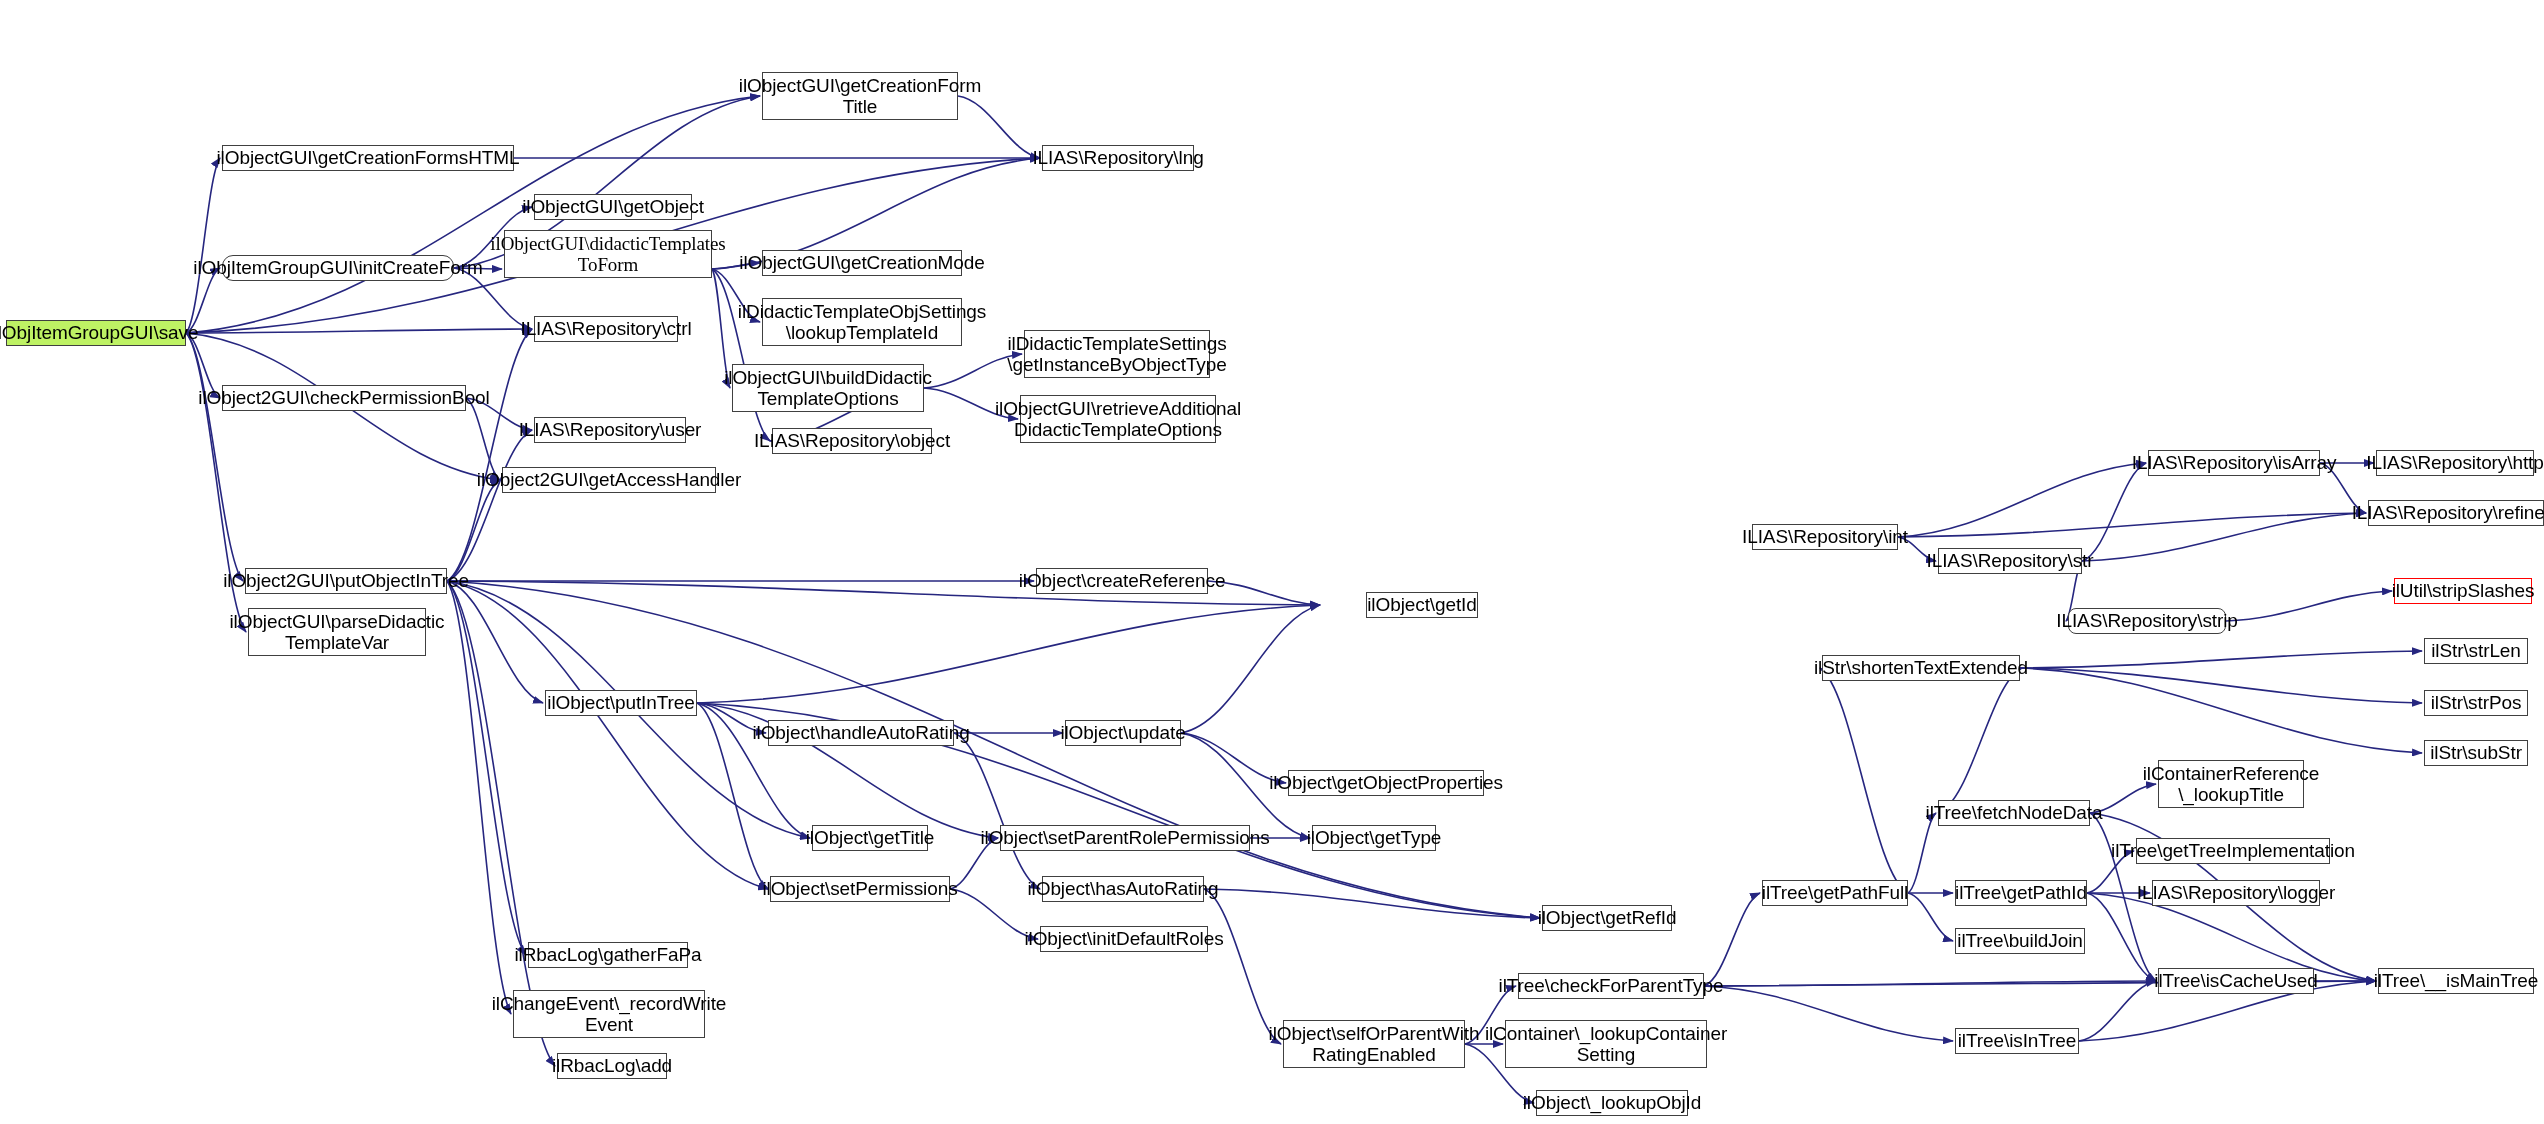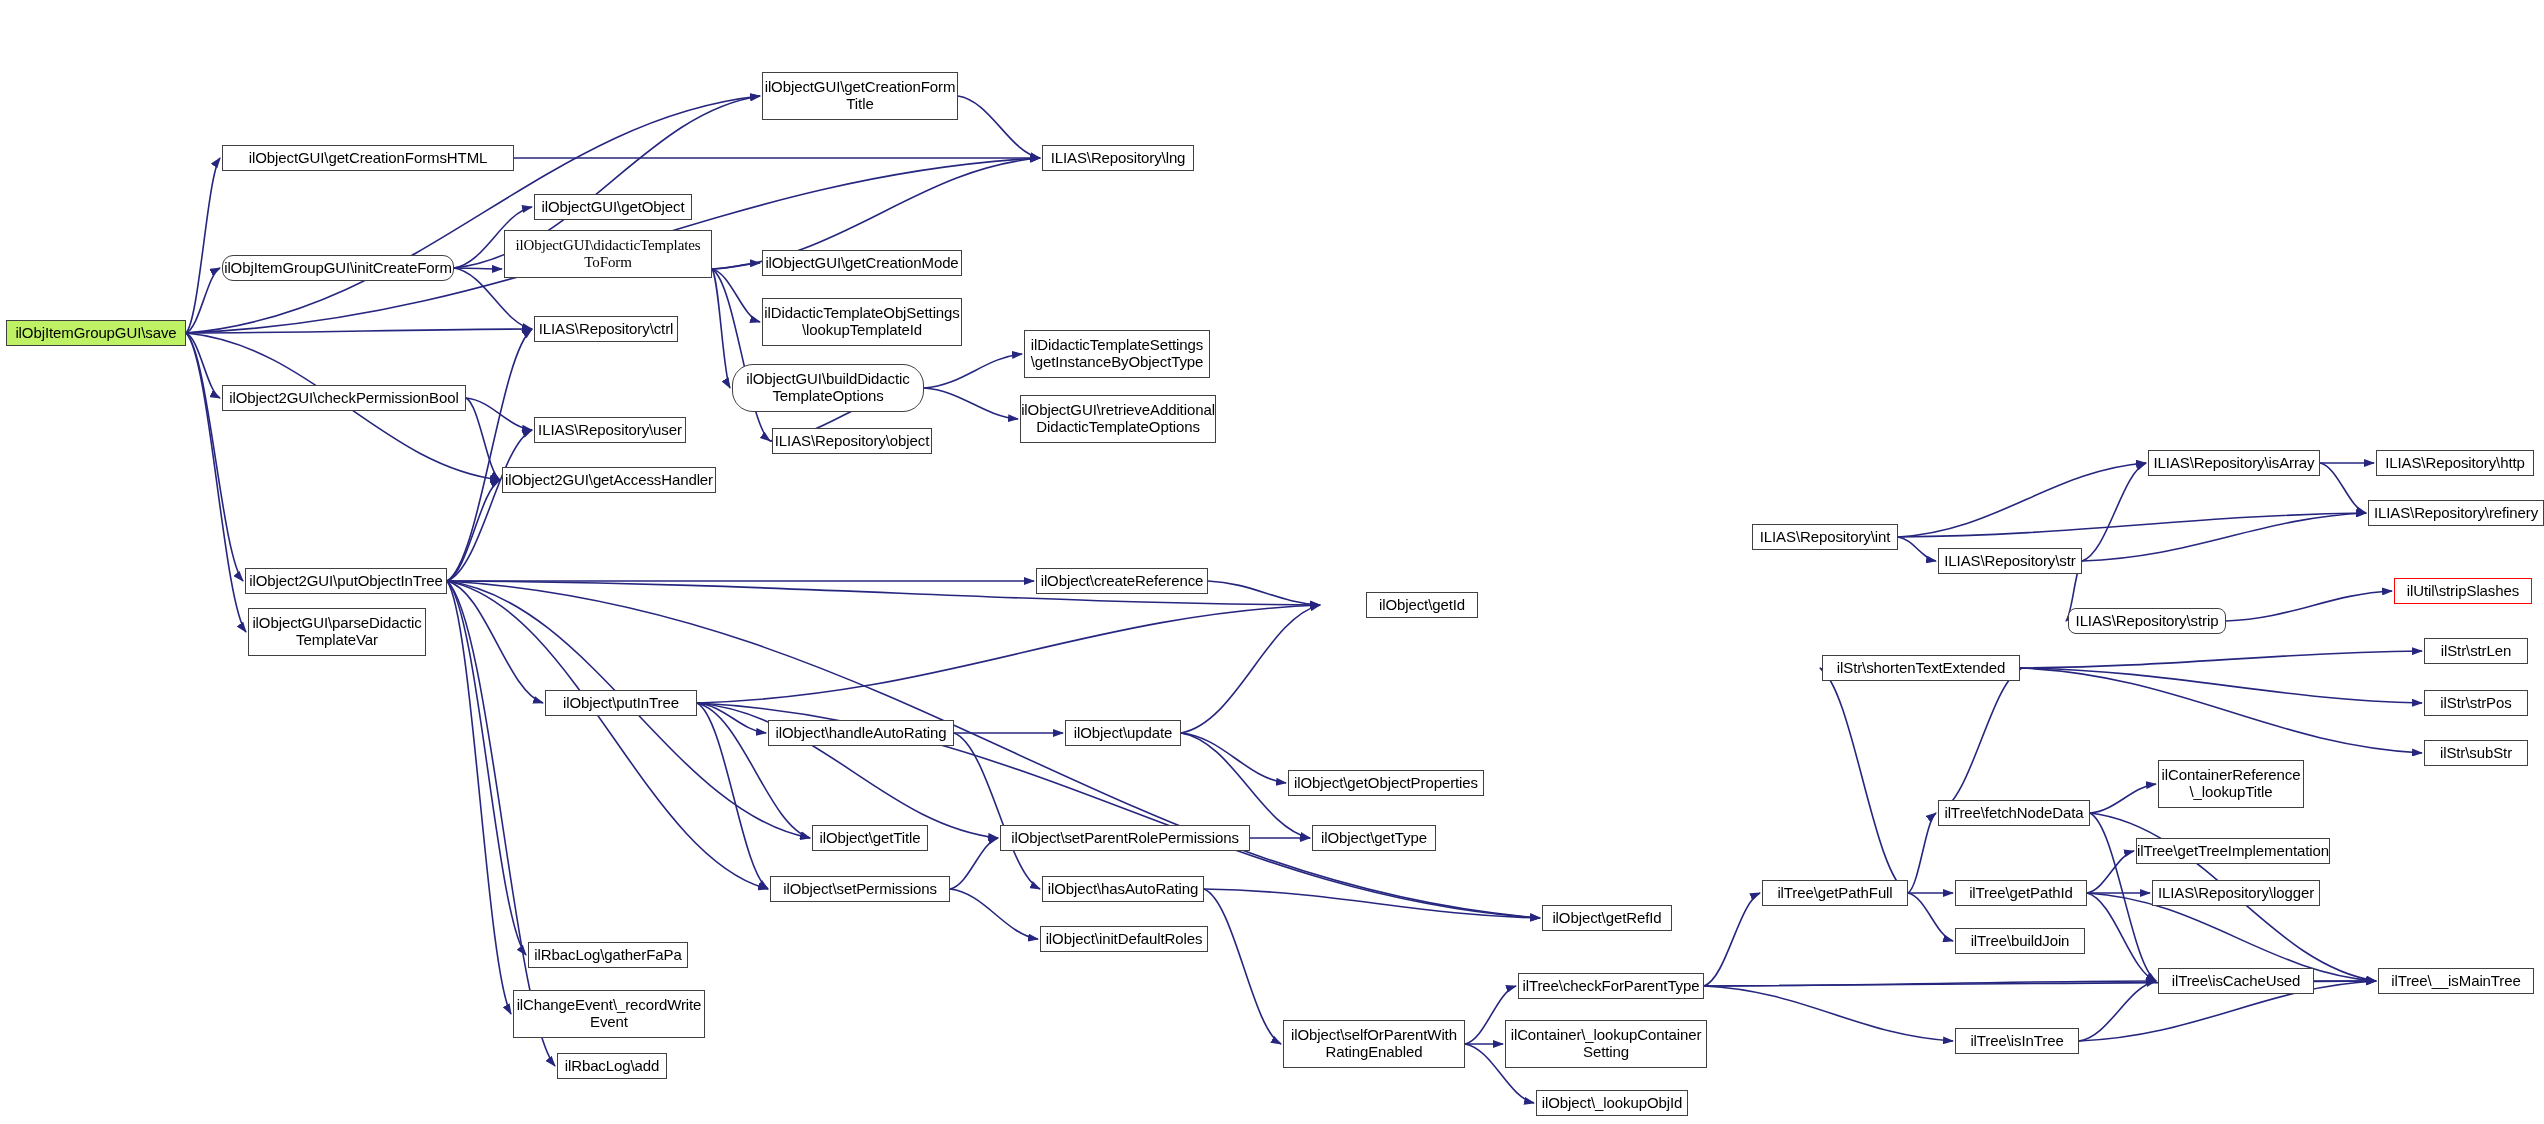--- a/index.html
+++ b/index.html
@@ -16,21 +16,21 @@
     position:absolute;
     box-sizing:border-box;
     border:1px solid #404040;
     background:#ffffff;
     color:#000000;
     display:flex;
     align-items:center;
     justify-content:center;
     text-align:center;
     line-height:1.12;
-    font-size:15px;
+    font-size:19px;
     letter-spacing:-0.1px;
     white-space:pre-line;
     padding:1px 4px;
     z-index:5;
   }
   .node.root{
     background:#bef264;
     border:1px solid #404040;
   }
   .node.highlight{
@@ -145,21 +145,21 @@
 Title</div>
       <div class="node" style="left: 1042px; top: 145px; width: 152px; height: 26px;">ILIAS\Repository\lng</div>
       <div class="node" style="left: 534px; top: 194px; width: 158px; height: 26px;">ilObjectGUI\getObject</div>
       <div class="node" style="left: 222px; top: 255px; width: 232px; height: 26px; border-radius: 11px;">ilObjItemGroupGUI\initCreateForm</div>
       <div class="node" style="left: 504px; top: 230px; width: 208px; height: 48px; font-family: Liberation Serif, serif;">ilObjectGUI\didacticTemplates
 ToForm</div>
       <div class="node" style="left: 762px; top: 250px; width: 200px; height: 26px;">ilObjectGUI\getCreationMode</div>
       <div class="node" style="left: 762px; top: 298px; width: 200px; height: 48px;">ilDidacticTemplateObjSettings
 \lookupTemplateId</div>
       <div class="node" style="left: 534px; top: 316px; width: 144px; height: 26px;">ILIAS\Repository\ctrl</div>
-      <div class="node" style="left: 732px; top: 364px; width: 192px; height: 48px; border-radius: 21px;">ilObjectGUI\buildDidactic
+      <div class="node" style="left: 732px; top: 364px; width: 192px; height: 48px;">ilObjectGUI\buildDidactic
 TemplateOptions</div>
       <div class="node" style="left: 1024px; top: 330px; width: 186px; height: 48px;">ilDidacticTemplateSettings
 \getInstanceByObjectType</div>
       <div class="node" style="left: 1020px; top: 395px; width: 196px; height: 48px;">ilObjectGUI\retrieveAdditional
 DidacticTemplateOptions</div>
       <div class="node" style="left: 772px; top: 428px; width: 160px; height: 26px;">ILIAS\Repository\object</div>
       <div class="node" style="left: 222px; top: 385px; width: 244px; height: 26px;">ilObject2GUI\checkPermissionBool</div>
       <div class="node" style="left: 534px; top: 417px; width: 152px; height: 26px;">ILIAS\Repository\user</div>
       <div class="node" style="left: 502px; top: 467px; width: 214px; height: 26px;">ilObject2GUI\getAccessHandler</div>
       <div class="node" style="left: 245px; top: 568px; width: 202px; height: 26px;">ilObject2GUI\putObjectInTree</div>

